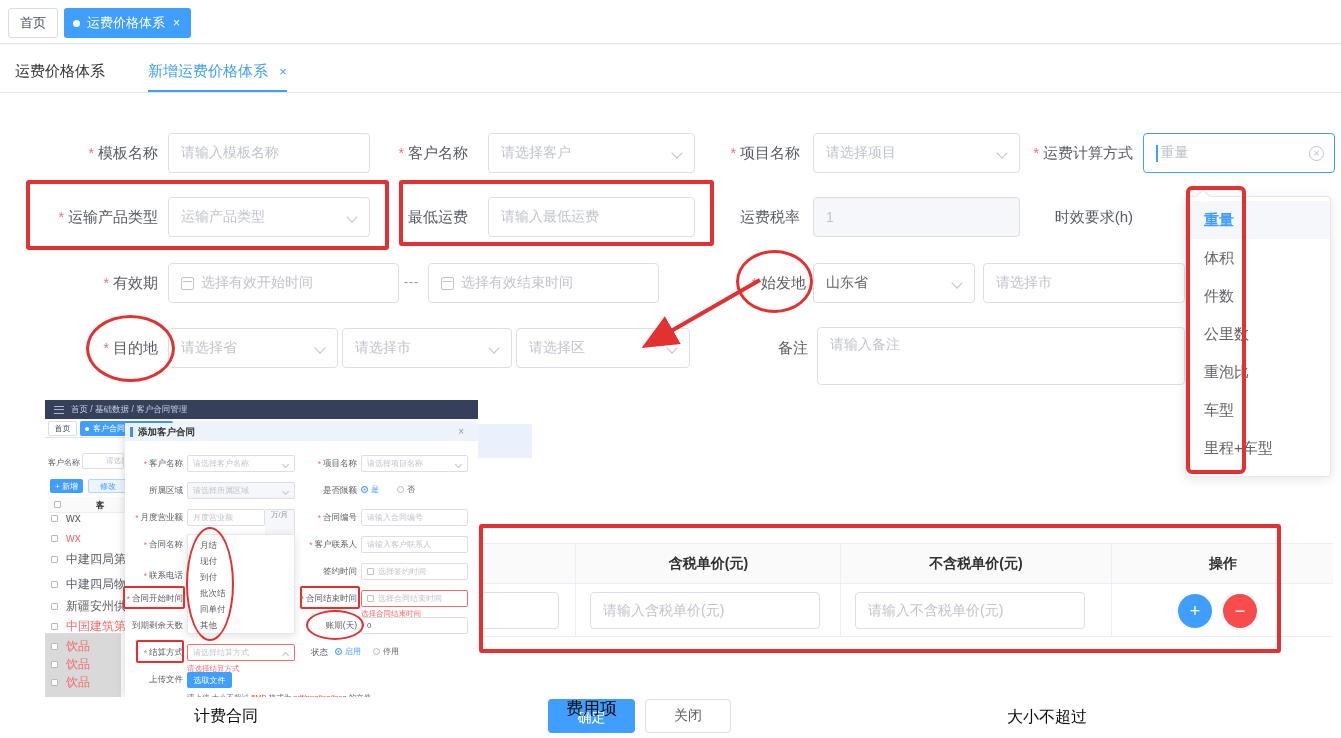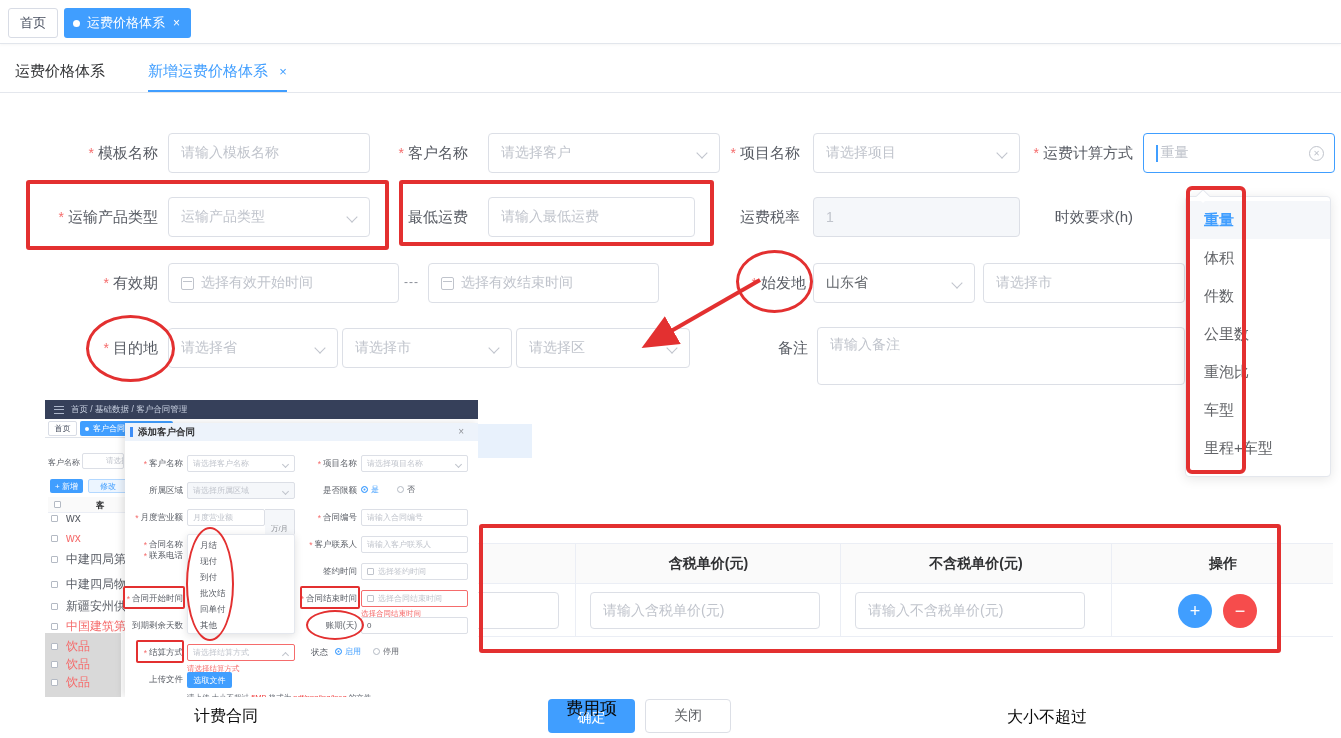--- a/index.html
+++ b/index.html
@@ -115,21 +115,21 @@
 </div>
 <div class="abs subtab-underline"></div>
 <div class="abs tabs-divider"></div>
 
 <div class="abs flabel req" style="left:40px;top:133px;width:118px;">模板名称</div>
 <div class="abs fin" style="left:168px;top:133px;width:202px;">
     <span>请输入模板名称</span>
   </div>
 
 <div class="abs flabel req" style="left:385px;top:133px;width:83px;">客户名称</div>
-<div class="abs fin" style="left:488px;top:133px;width:232px;">
+<div class="abs fin" style="left:488px;top:133px;width:207px;">
     <span>请选择客户</span>
     <i class="chev"></i>
   </div>
 
 <div class="abs flabel req" style="left:718px;top:133px;width:82px;">项目名称</div>
 <div class="abs fin" style="left:813px;top:133px;width:207px;">
     <span>请选择项目</span>
     <i class="chev"></i>
   </div>
 
@@ -357,36 +357,36 @@
       </div>
     <div class="abs" style="left:272px;top:61px;display:flex;align-items:center;">
         <span class="radio"></span>
         <span class="rlabel">否</span>
       </div>
 
     <div class="abs dlbl dreq" style="left:-6px;top:86px;width:64px;">月度营业额</div>
     <div class="abs din" style="left:62px;top:86px;width:78px;">
         <span>月度营业额</span>
       </div>
-    <div class="abs" style="left:140px;top:86px;width:30px;height:26px;background:#f5f7fa;border:1px solid #dcdfe6;border-left:none;border-radius:0 2px 2px 0;display:flex;align-items:flex-end;justify-content:center;font-size:7.5px;color:#909399;">
+    <div class="abs" style="left:140px;top:86px;width:30px;height:26px;background:#f5f7fa;border:1px solid #dcdfe6;border-left:none;border-radius:0 2px 2px 0;display:flex;align-items:flex-start;justify-content:center;font-size:7.5px;color:#909399;">
         <span>万/月</span>
       </div>
     <div class="abs dlbl dreq" style="left:172px;top:86px;width:60px;">合同编号</div>
     <div class="abs din" style="left:236px;top:86px;width:107px;">
         <span>请输入合同编号</span>
       </div>
 
     <div class="abs dlbl dreq" style="left:-4px;top:113px;width:62px;">合同名称</div>
     <div class="abs din" style="left:62px;top:113px;width:108px;"></div>
     <div class="abs dlbl dreq" style="left:172px;top:113px;width:60px;">客户联系人</div>
     <div class="abs din" style="left:236px;top:113px;width:107px;">
         <span>请输入客户联系人</span>
       </div>
 
-    <div class="abs dlbl dreq" style="left:-4px;top:124px;width:62px;">联系电话</div>
+    <div class="abs dlbl dreq" style="left:-4px;top:144px;width:62px;">联系电话</div>
     <div class="abs dlbl" style="left:172px;top:140px;width:60px;">签约时间</div>
     <div class="abs din" style="left:236px;top:140px;width:107px;">
         <span class="dcal"></span>
         <span>选择签约时间</span>
       </div>
 
     <div class="abs dlbl dreq" style="left:-6px;top:167px;width:64px;">合同开始时间</div>
     <div class="abs dlbl dreq" style="left:170px;top:167px;width:62px;">合同结束时间</div>
     <div class="abs din err" style="left:236px;top:167px;width:107px;">
         <span class="dcal"></span>

